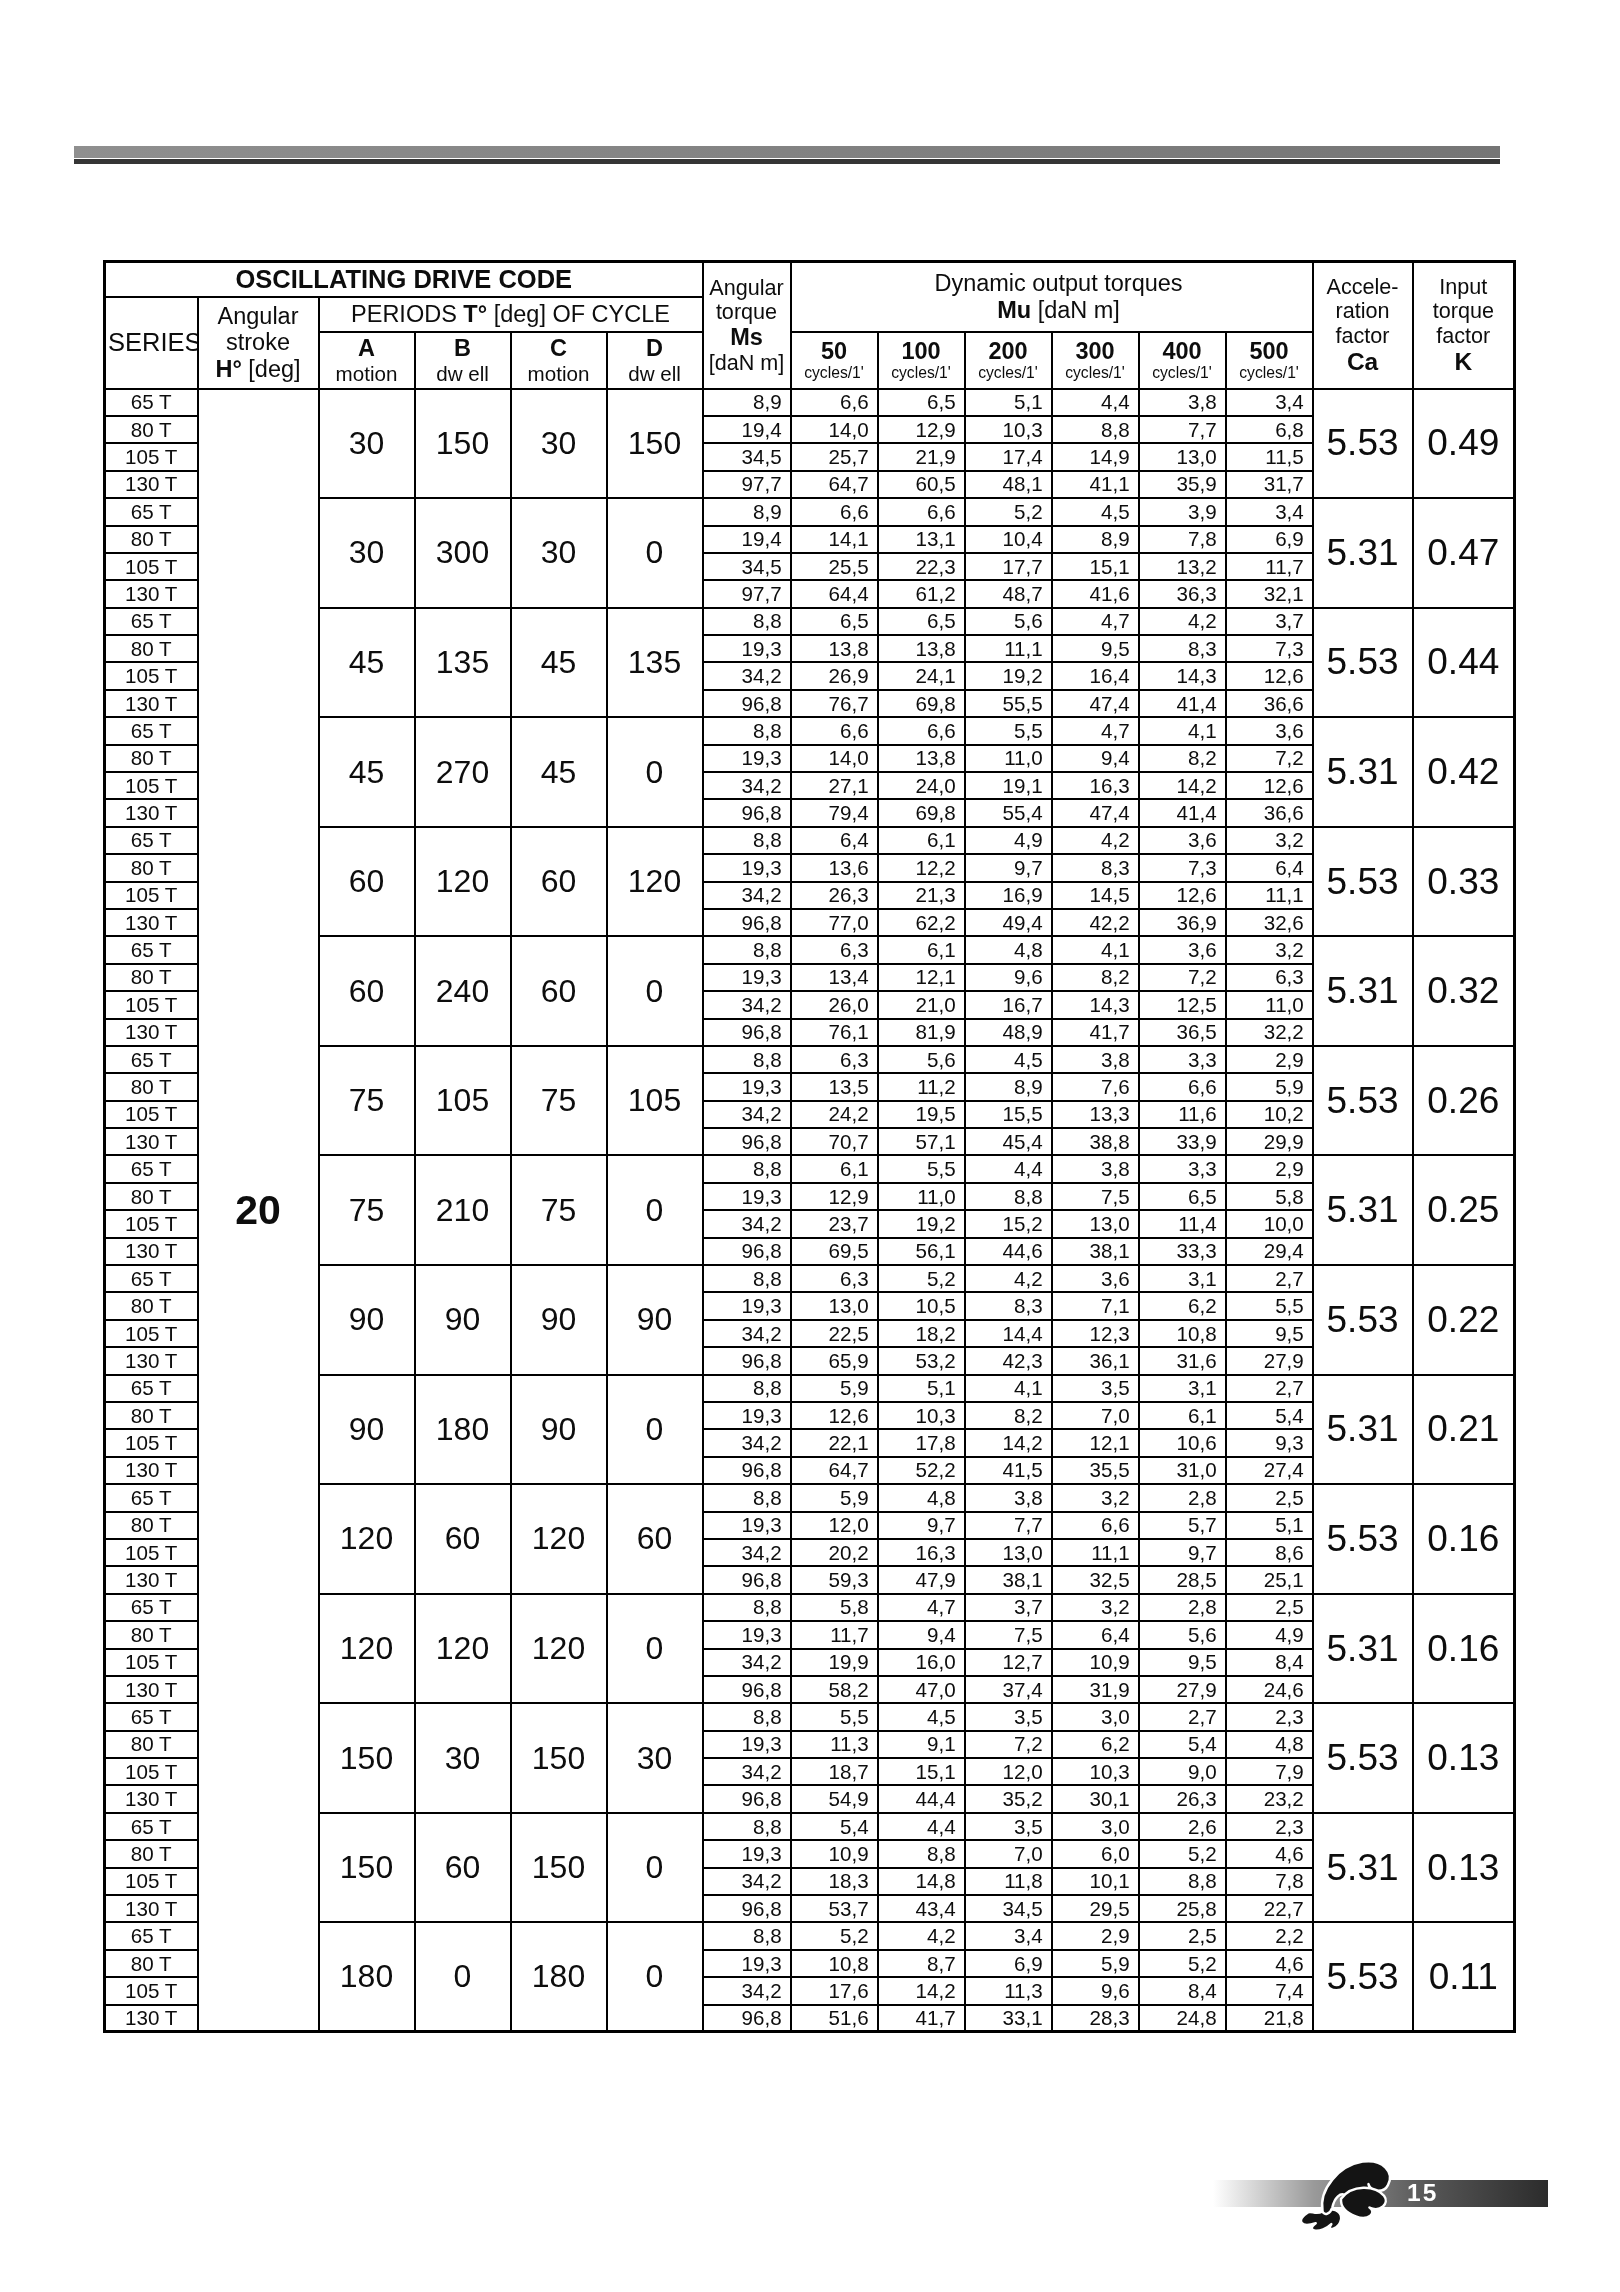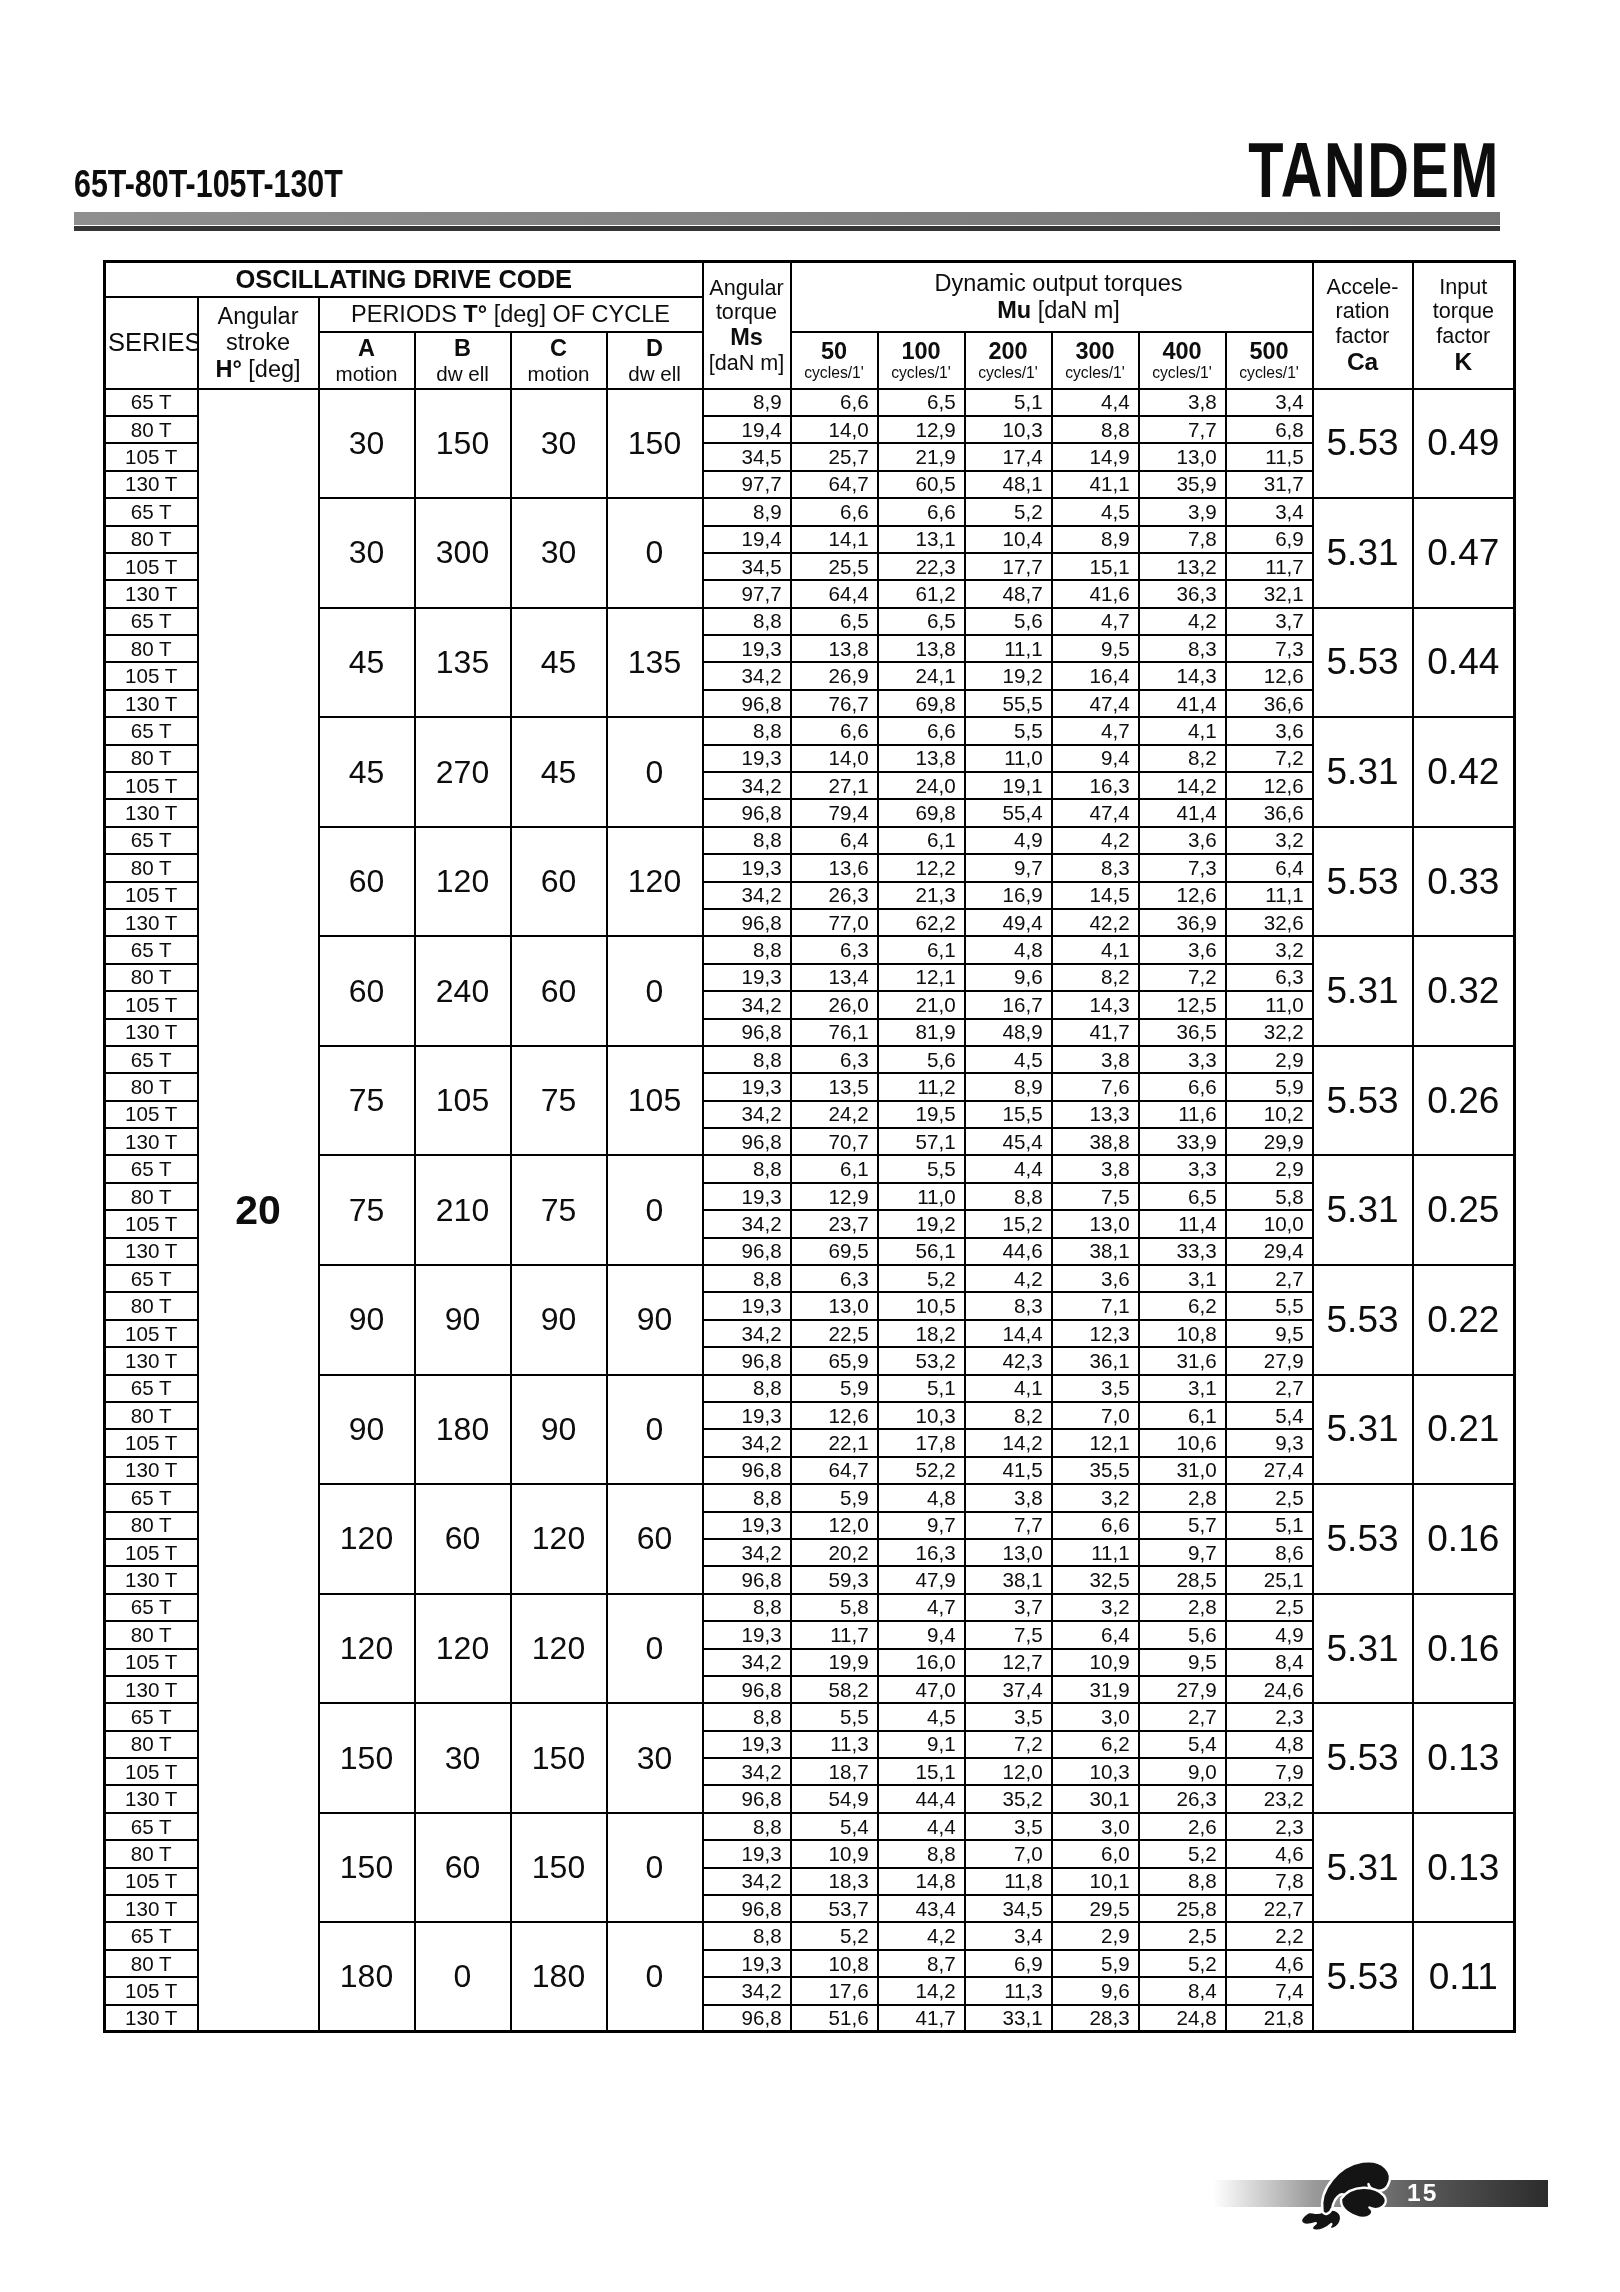--- a/index.html
+++ b/index.html
@@ -62,24 +62,20 @@
   .page-num{
     position:absolute;left:194px;top:0px;height:26.5px;line-height:26.5px;
     color:#ffffff;font-size:24.5px;font-weight:bold;letter-spacing:2px;
   }
   .logo{position:absolute;left:1292px;top:2148px;}
 </style>
 </head>
 <body>
 
 <div class="page-header">
-  <div class="titles">
-    <div class="title-left">65T-80T-105T-130T</div>
-    <div class="title-right">TANDEM</div>
-  </div>
   <div class="rule-top"></div>
   <div class="rule-bottom"></div>
 </div>
 
 <table class="torque">
   <colgroup>
     <col style="width:93px">
       <col style="width:121px">
     <col style="width:96px">
       <col style="width:96px">

